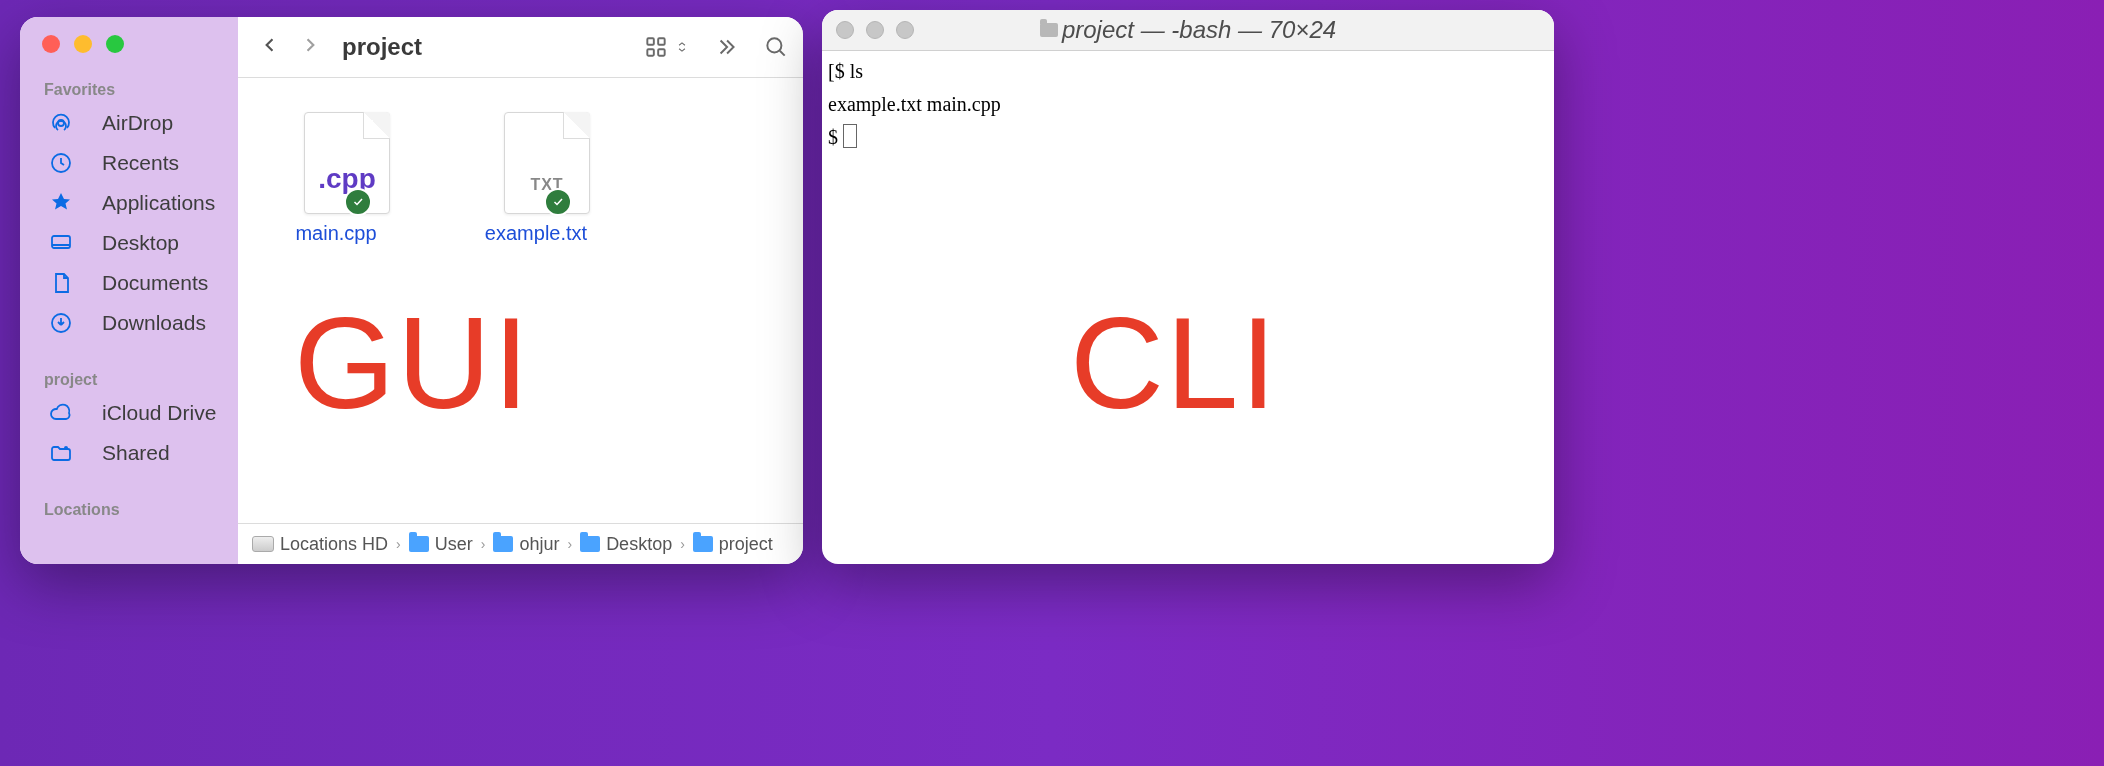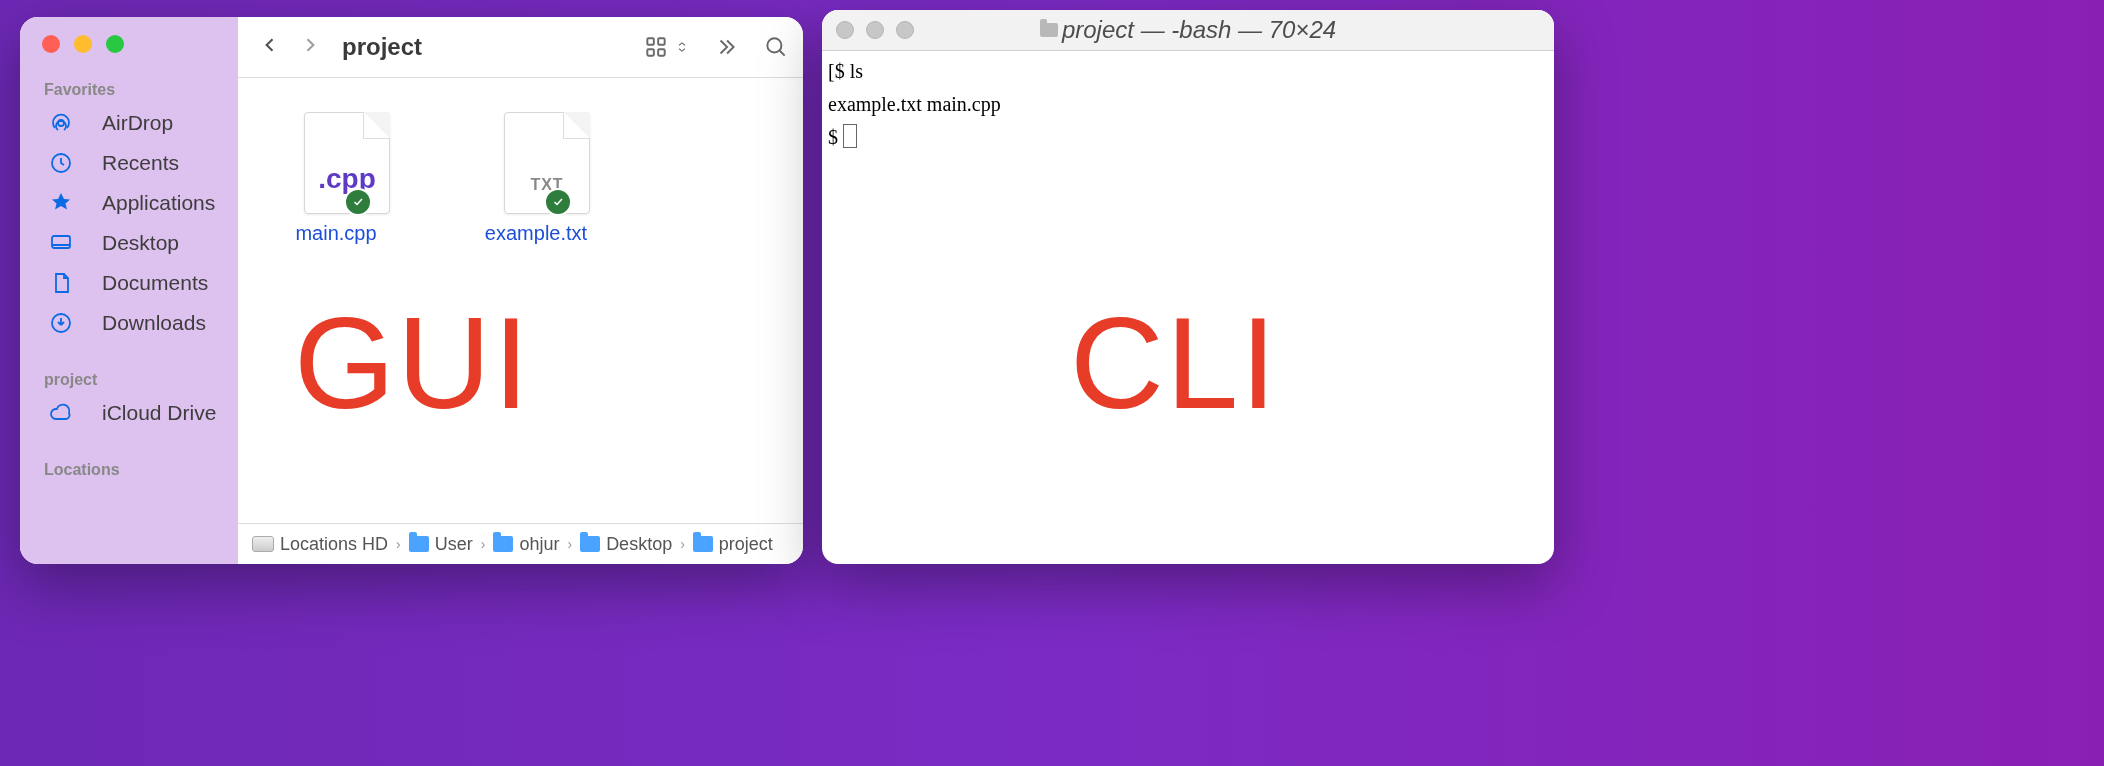--- a/index.html
+++ b/index.html
@@ -251,20 +251,29 @@
 
     <div class="sidebar-section-title">project</div>
     <div class="sidebar-item">
       <span class="icon">
           <svg viewBox="0 0 24 24">
             <path d="M7 18a5 5 0 1 1 .8-9.94A6 6 0 0 1 20 12a4 4 0 0 1-3 6H7z"></path>
           </svg>
         </span>
       <span>iCloud Drive</span>
     </div>
+    <div class="sidebar-item">
+      <span class="icon">
+          <svg viewBox="0 0 24 24">
+            <path d="M3 8a2 2 0 0 1 2-2h4l2 2h8a2 2 0 0 1 2 2v7a2 2 0 0 1-2 2H5a2 2 0 0 1-2-2z"></path>
+            <circle cx="17" cy="7" r="2" fill="var(--blue)" stroke="none"></circle>
+          </svg>
+        </span>
+      <span>Shared</span>
+    </div>
 
     <div class="sidebar-section-title">Locations</div>
   </div>
 
   <div class="finder-main">
     <div class="finder-toolbar">
       <div class="nav-arrows">
         <span class="active"><svg viewBox="0 0 24 24">
               <path d="M15 5l-7 7 7 7"></path>
             </svg></span>

